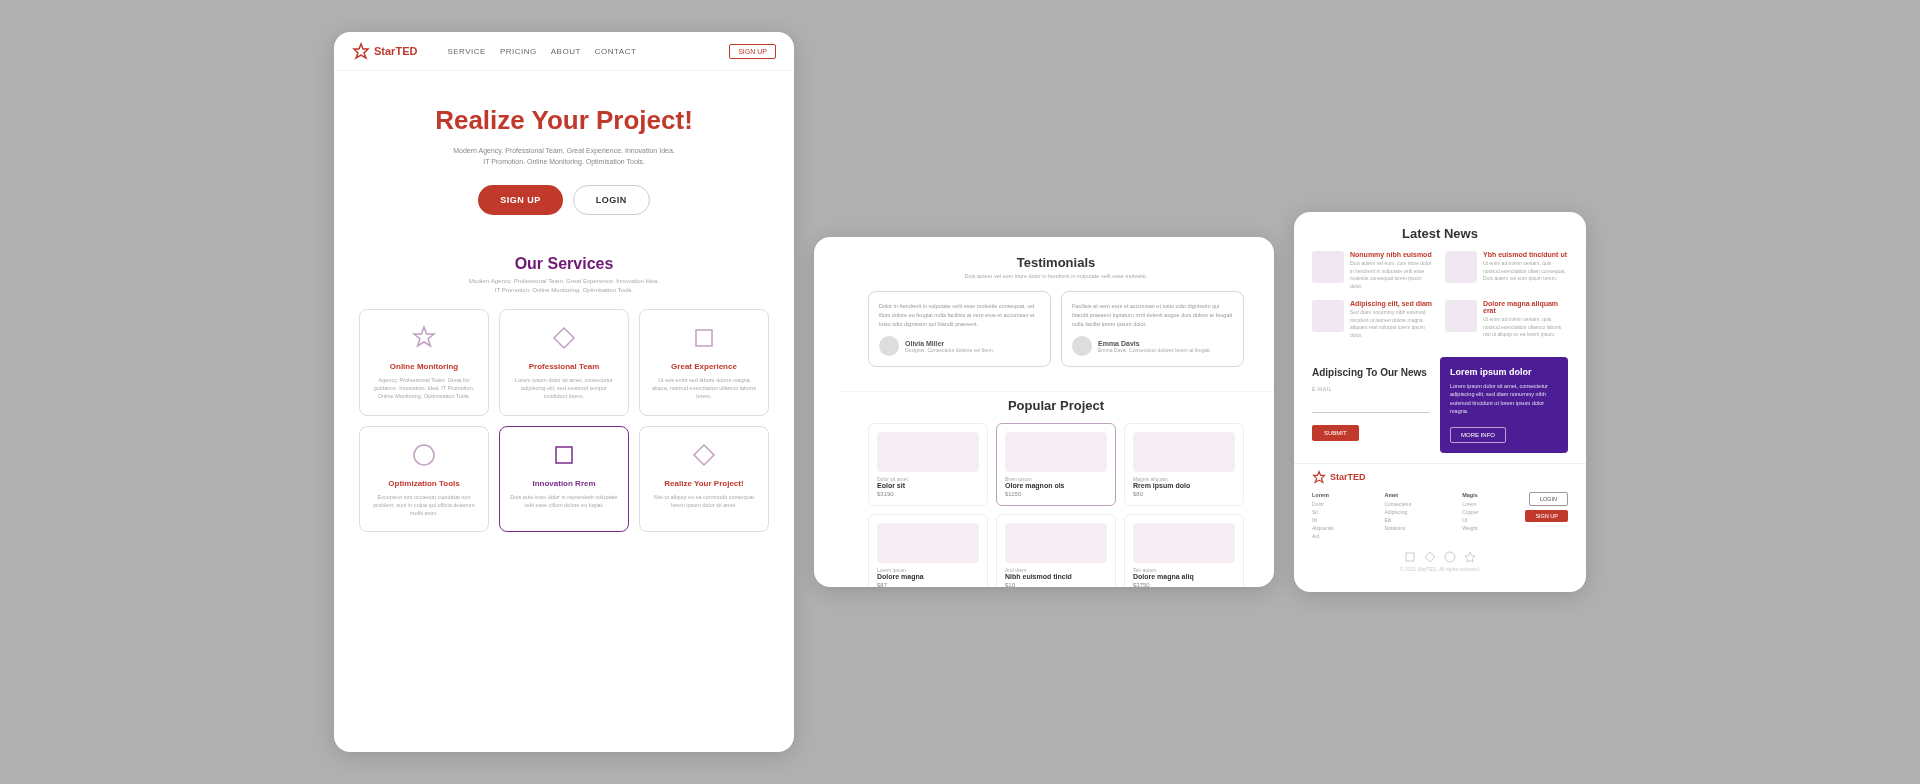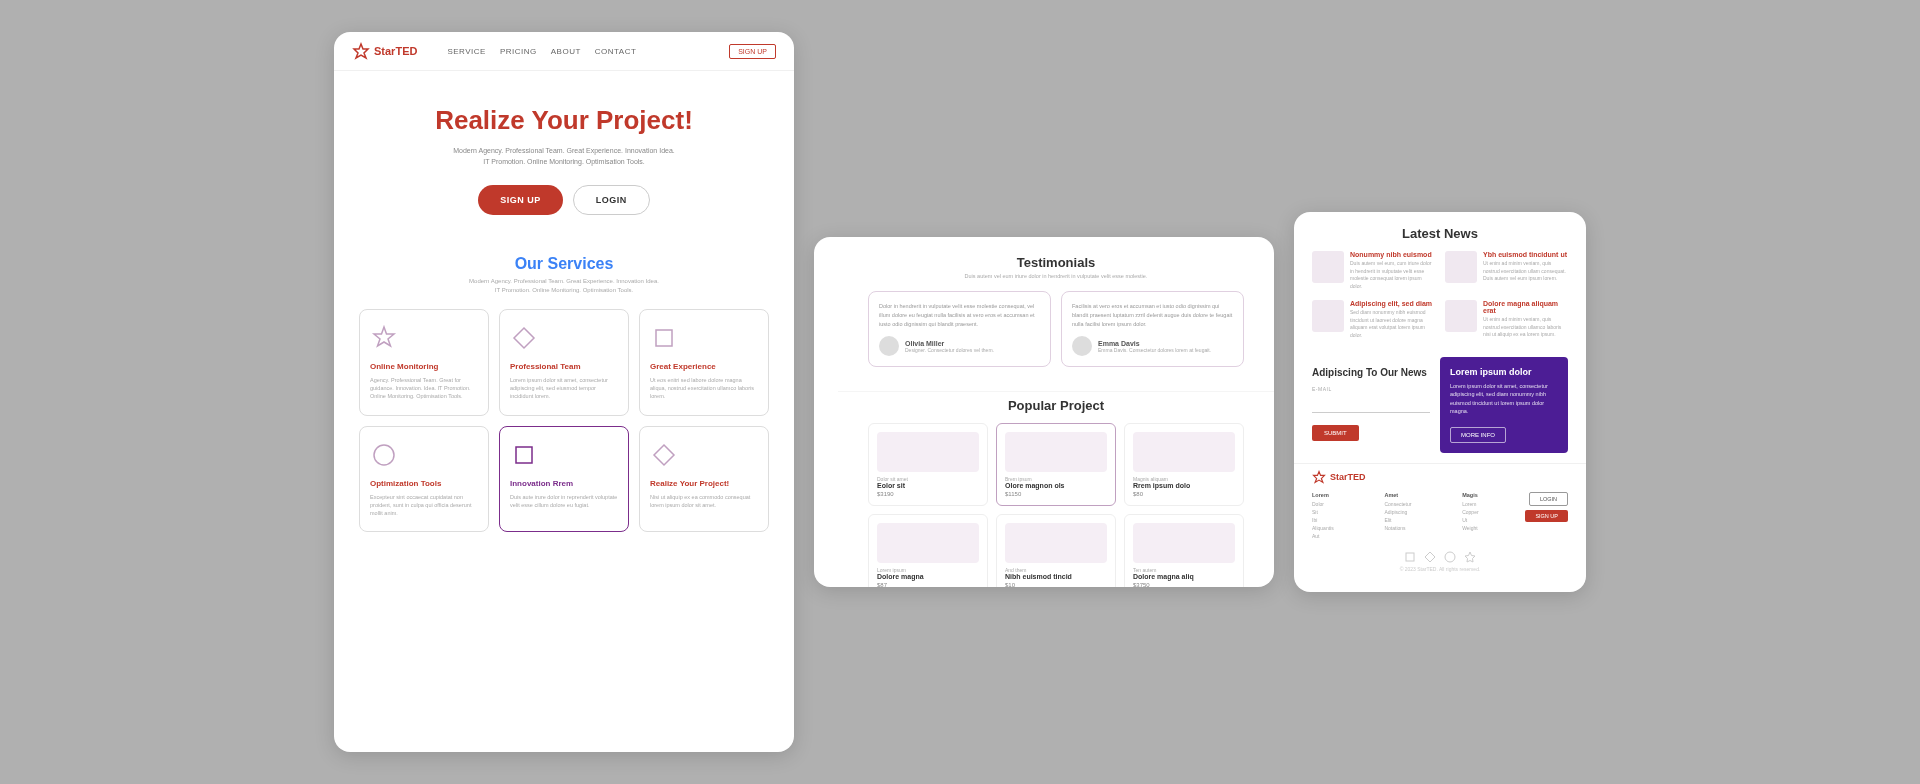--- a/index.html
+++ b/index.html
@@ -124,40 +124,40 @@
       letter-spacing: 0.5px;
     }
 
     .services-section {
       padding: 20px 25px;
     }
     .section-title {
       text-align: center;
       font-size: 16px;
       font-weight: bold;
-      color: #3b82f6;
+      color: #701a75;
       margin-bottom: 4px;
     }
     .section-subtitle {
       text-align: center;
       font-size: 6px;
       color: #aaa;
       margin-bottom: 14px;
       line-height: 1.5;
     }
     .services-grid {
       display: grid;
       grid-template-columns: repeat(3, 1fr);
       gap: 10px;
     }
     .service-card {
       border: 1px solid #ddd;
       border-radius: 8px;
       padding: 14px 10px;
-      text-align: left;
+      text-align: center;
     }
     .service-card.highlighted {
       border-color: #7b2d8b;
     }
     .service-icon {
       width: 28px;
       height: 28px;
       margin: 0 auto 6px;
       color: #c0a0c0;
     }

